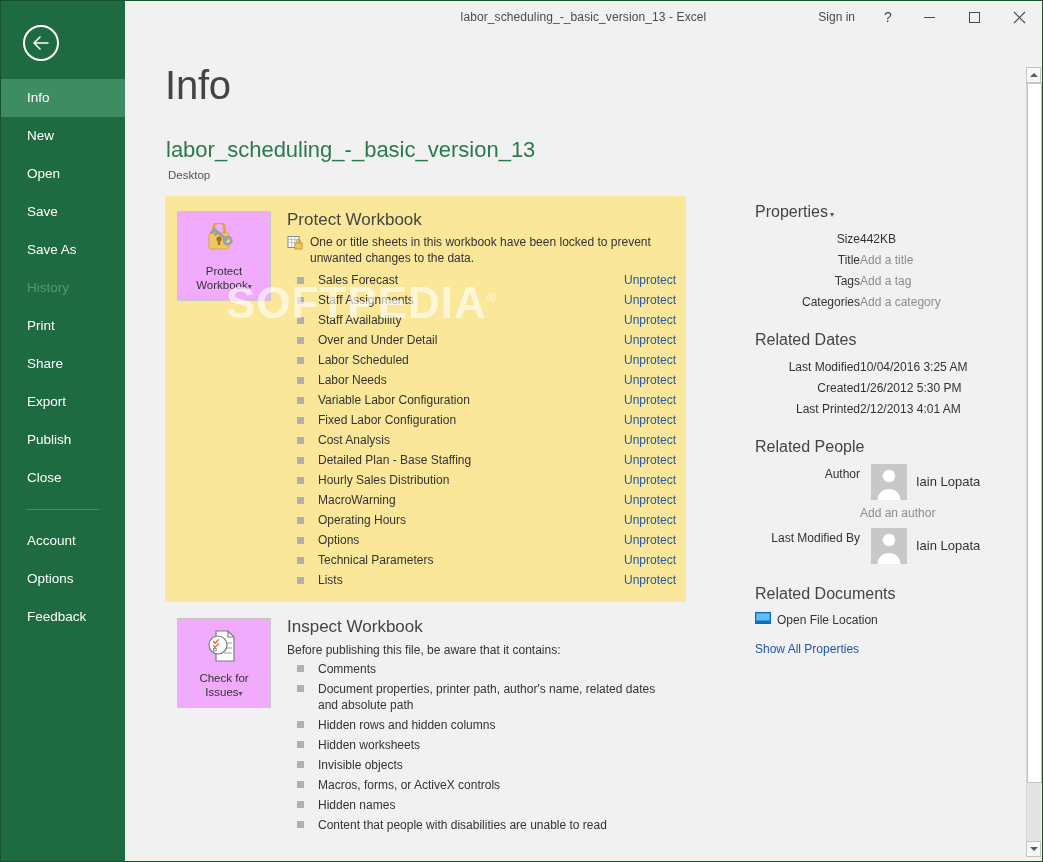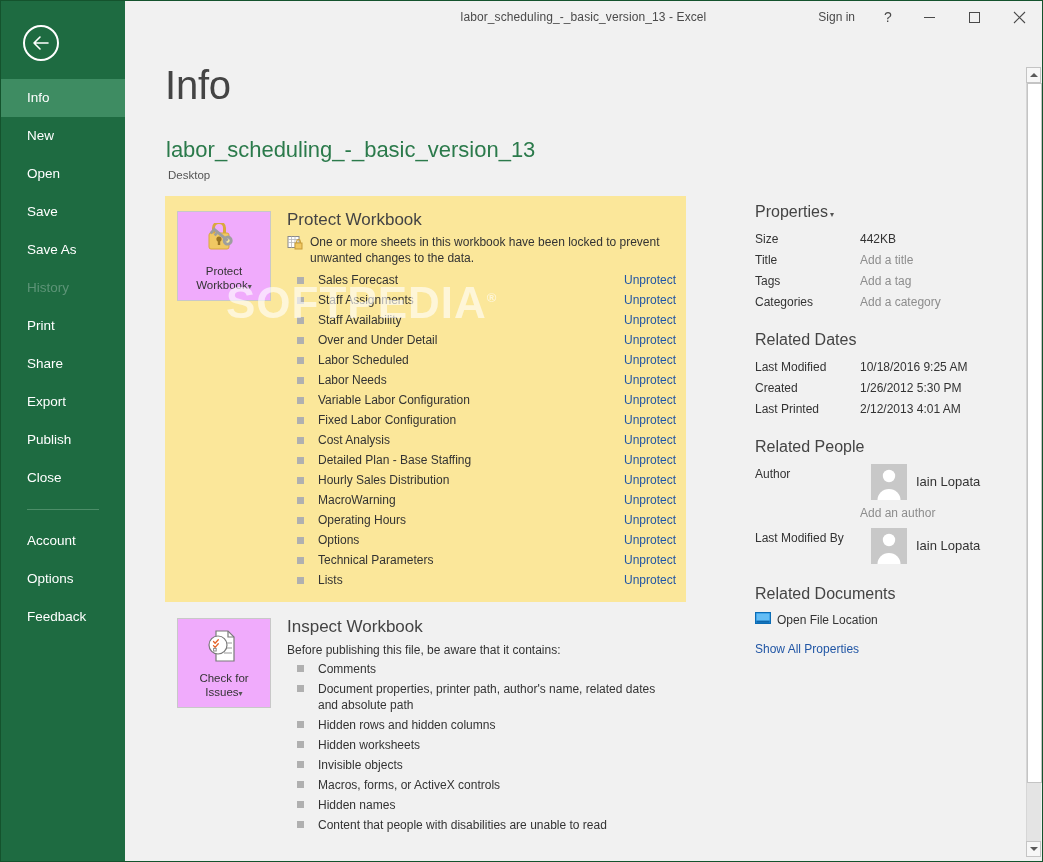--- a/index.html
+++ b/index.html
@@ -160,21 +160,21 @@
     position: absolute; left: 630px; top: 170px; width: 300px;
   }
   .props h3 {
     margin: 0 0 8px 0; font-size: 16px; font-weight: 400; color: #444;
   }
   .props h3 .caret { margin-left: 2px; }
   .prow {
     display: flex; font-size: 12px; line-height: 20px; color: #333;
     margin-bottom: 1px;
   }
-  .plabel { width: 105px; flex: none; color: #333; }
+  .plabel { width: 105px; flex: none; color: #333; text-align: right; }
   .pvalue { color: #333; }
   .pvalue.placeholder { color: #8d8d8d; cursor: text; }
   .group-gap { height: 18px; }
   .person {
     display: flex; align-items: center; margin-bottom: 2px; padding-left: 11px;
   }
   .avatar {
     width: 36px; height: 36px; background: #c8c8c8; flex: none;
     display: flex; align-items: flex-end; justify-content: center;
     overflow: hidden;
@@ -309,21 +309,21 @@
           <div class="sec-title">Protect Workbook</div>
           <div class="sec-desc">
             <span class="dicon">
               <svg width="16" height="16" viewBox="0 0 16 16">
                 <rect x="1" y="1.5" width="11" height="11" fill="#ffffff" stroke="#8a8a8a" stroke-width="1"></rect>
                 <path d="M1 4.5 H12 M1 7.5 H12 M4.5 1.5 V12.5 M8 1.5 V12.5" stroke="#b8b8b8" stroke-width=".8"></path>
                 <rect x="8" y="8" width="7" height="6" fill="#f0c862" stroke="#c79b36" stroke-width="1"></rect>
                 <path d="M9.7 8 v-1.6 a1.8 1.8 0 0 1 3.6 0 V8" fill="none" stroke="#c79b36" stroke-width="1.2"></path>
               </svg>
             </span>
-            <span>One or more sheets in this workbook have been locked to prevent unwanted changes to the data.</span>
+            <span>One or title sheets in this workbook have been locked to prevent unwanted changes to the data.</span>
           </div>
 
           <div>
             <div class="sheet-row">
               <span class="bullet"></span>
               <span class="sheet-name">Sales Forecast</span>
               <span class="unprotect">Unprotect</span>
             </div>
             <div class="sheet-row">
               <span class="bullet"></span>
@@ -492,21 +492,21 @@
       <div class="prow">
         <span class="plabel">Categories</span>
         <span class="pvalue placeholder">Add a category</span>
       </div>
 
       <div class="group-gap"></div>
 
       <h3>Related Dates</h3>
       <div class="prow">
         <span class="plabel">Last Modified</span>
-        <span class="pvalue">10/18/2016 9:25 AM</span>
+        <span class="pvalue">10/04/2016 3:25 AM</span>
       </div>
       <div class="prow">
         <span class="plabel">Created</span>
         <span class="pvalue">1/26/2012 5:30 PM</span>
       </div>
       <div class="prow">
         <span class="plabel">Last Printed</span>
         <span class="pvalue">2/12/2013 4:01 AM</span>
       </div>
 

